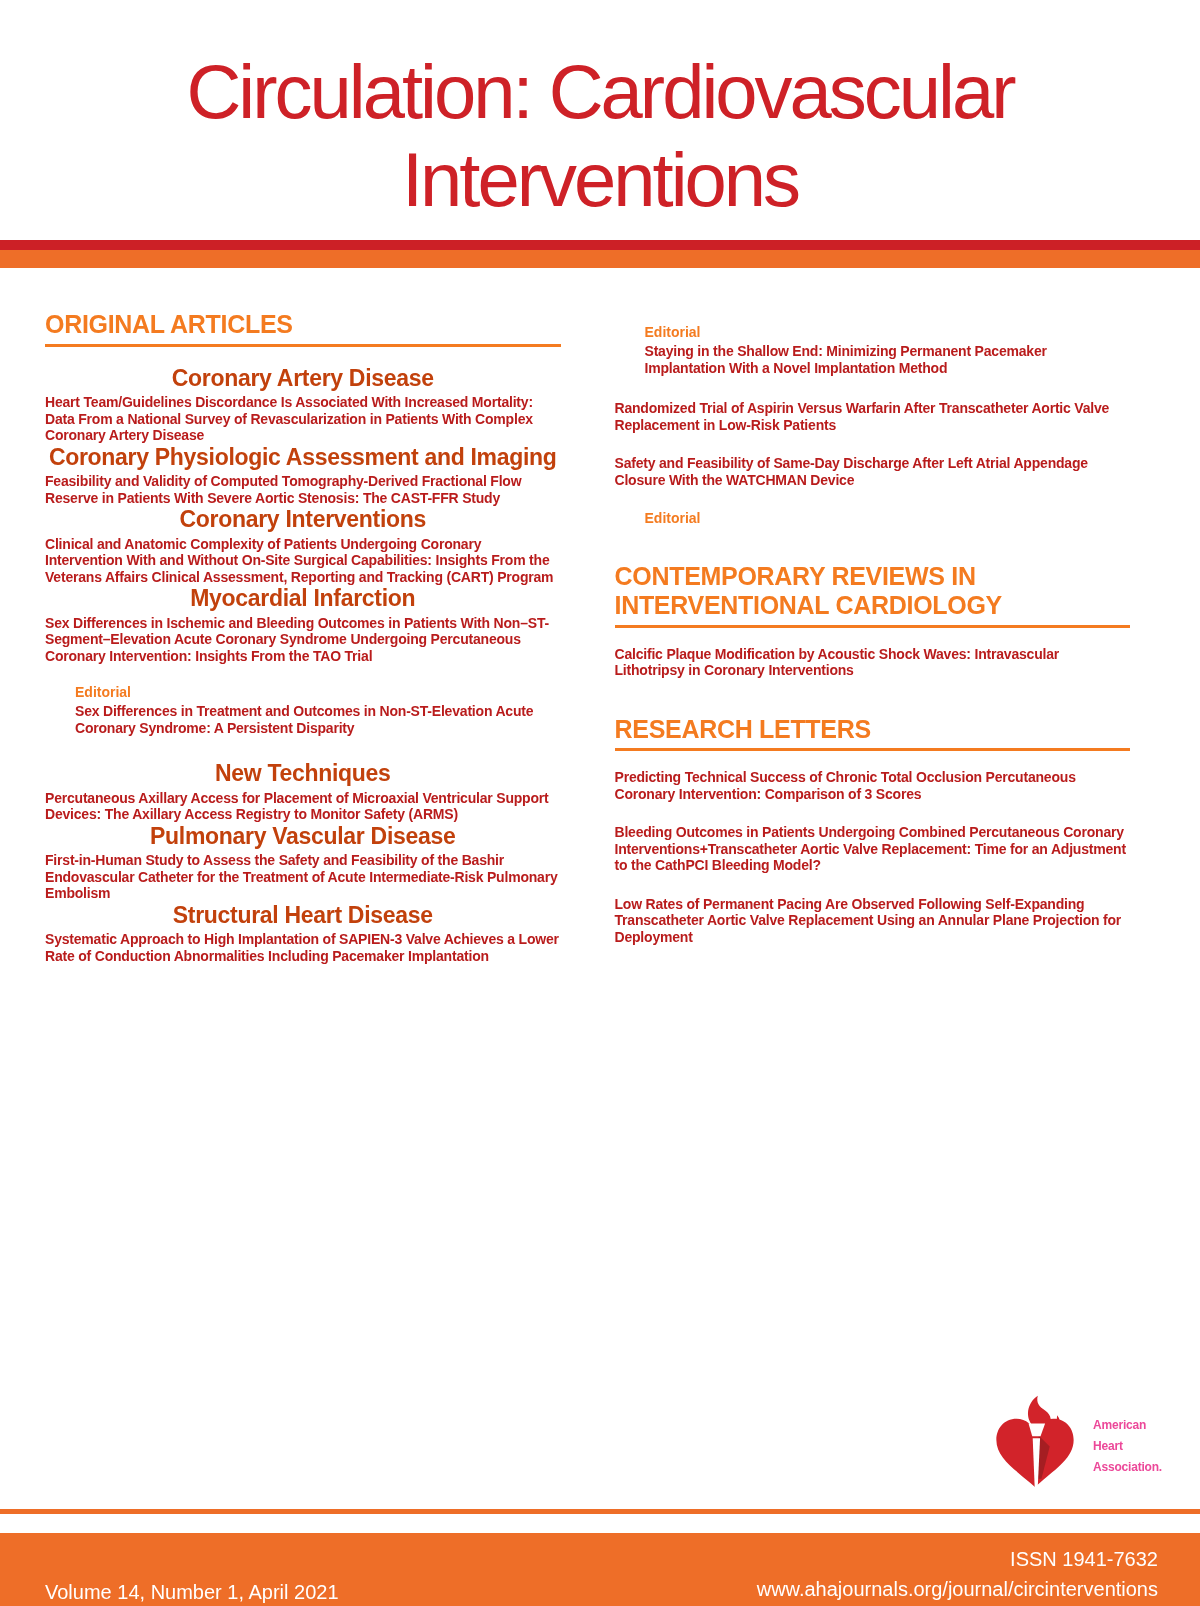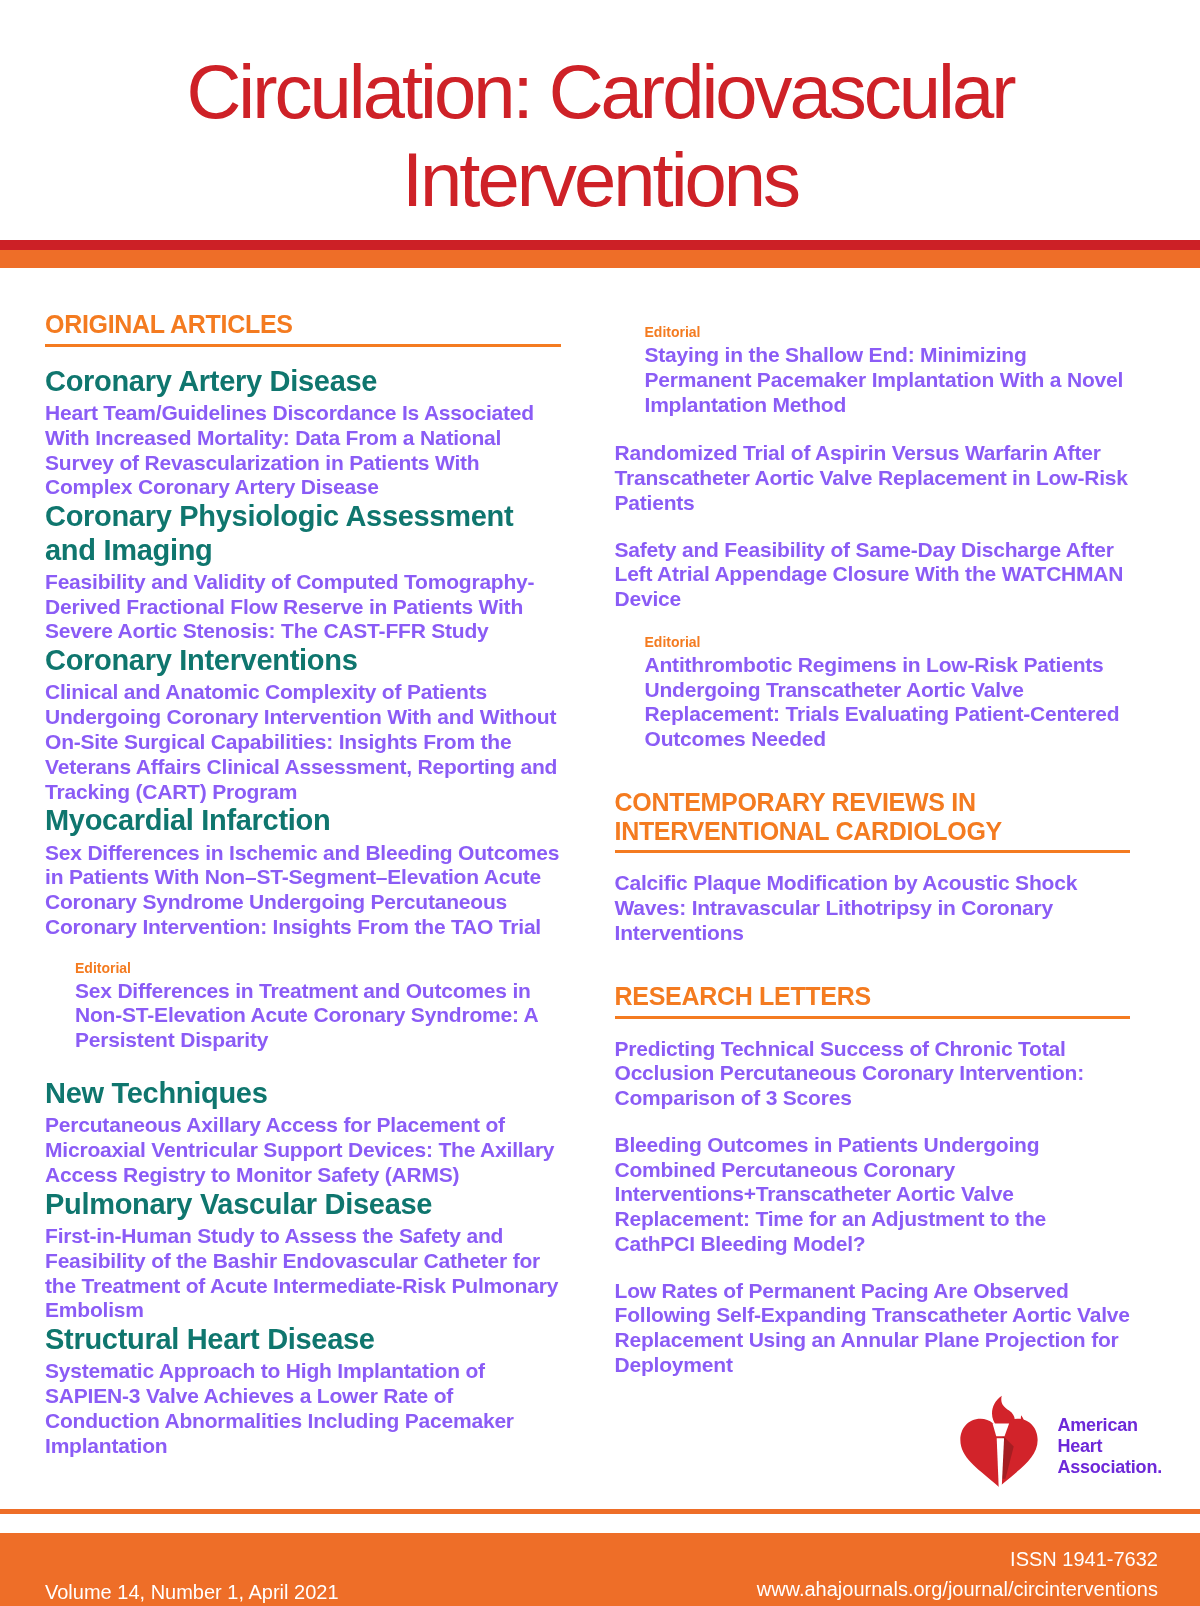--- a/index.html
+++ b/index.html
@@ -24,44 +24,44 @@
     box-sizing:border-box;
   }
   .col { flex:1 1 0; min-width:0; }
 
   .section-header {
     color:#f47b20; font-size:25px; font-weight:bold; letter-spacing:-0.3px;
     margin:0 0 18px 0; padding-bottom:5px;
     border-bottom:3px solid #f47b20; line-height:1.15;
   }
   .category {
-    color:#0f766e; font-size:29px; font-weight:bold; letter-spacing:-0.3px;
-    margin:0 0 3px 0; line-height:1.15;
+    color:#c2410c; font-size:23px; font-weight:bold; letter-spacing:-0.3px;
+    margin:0 0 3px 0; line-height:1.15;text-align:center;
   }
   .article {
-    color:#8b5cf6; font-size:21px; font-weight:bold; letter-spacing:-0.2px;
+    color:#b91c1c; font-size:14px; font-weight:bold; letter-spacing:-0.2px;
     line-height:1.18; margin:0 0 20px 0;
   }
   .article:last-child { margin-bottom:0; }
   .editorial-block { margin:0 0 24px 30px; }
   .editorial-label {
     color:#f47b20; font-size:14px; font-weight:bold; margin:0 0 3px 0;
   }
   .editorial-block .article { margin-bottom:0; }
   .col-right .first-block { padding-top:14px; }
   .col-right .section-header { margin-top:36px; }
   .mb-gap { margin-bottom:22px; }
 
   
   .aha-logo {
     position:absolute; right:38px; bottom:122px;
     display:flex; align-items:center; gap:12px;
   }
   .aha-text {
-    color:#6d28d9; font-size:18px; font-weight:bold; line-height:21px;
+    color:#ec4899; font-size:12px; font-weight:bold; line-height:21px;
     letter-spacing:-0.2px;
   }
 
   
   .footer-rule {
     position:absolute; left:0; right:0; bottom:108px; height:5px;
     background:#ee6e28;
   }
   .footer {
     position:absolute; left:0; right:0; bottom:0; height:89px;
@@ -136,21 +136,20 @@
       <div class="editorial-block first-block">
         <div class="editorial-label">Editorial</div>
         <p class="article">Staying in the Shallow End: Minimizing Permanent Pacemaker Implantation With a Novel Implantation Method</p>
       </div>
 
       <p class="article mb-gap">Randomized Trial of Aspirin Versus Warfarin After Transcatheter Aortic Valve Replacement in Low-Risk Patients</p>
       <p class="article mb-gap">Safety and Feasibility of Same-Day Discharge After Left Atrial Appendage Closure With the WATCHMAN Device</p>
 
       <div class="editorial-block">
         <div class="editorial-label">Editorial</div>
-        <p class="article">Antithrombotic Regimens in Low-Risk Patients Undergoing Transcatheter Aortic Valve Replacement: Trials Evaluating Patient-Centered Outcomes Needed</p>
       </div>
 
       <h2 class="section-header">CONTEMPORARY REVIEWS IN INTERVENTIONAL CARDIOLOGY</h2>
       <p class="article mb-gap">Calcific Plaque Modification by Acoustic Shock Waves: Intravascular Lithotripsy in Coronary Interventions</p>
 
       <h2 class="section-header">RESEARCH LETTERS</h2>
       <p class="article mb-gap">Predicting Technical Success of Chronic Total Occlusion Percutaneous Coronary Intervention: Comparison of 3 Scores</p>
       <p class="article mb-gap">Bleeding Outcomes in Patients Undergoing Combined Percutaneous Coronary Interventions+Transcatheter Aortic Valve Replacement: Time for an Adjustment to the CathPCI Bleeding Model?</p>
       <p class="article">Low Rates of Permanent Pacing Are Observed Following Self-Expanding Transcatheter Aortic Valve Replacement Using an Annular Plane Projection for Deployment</p>
     </section>

